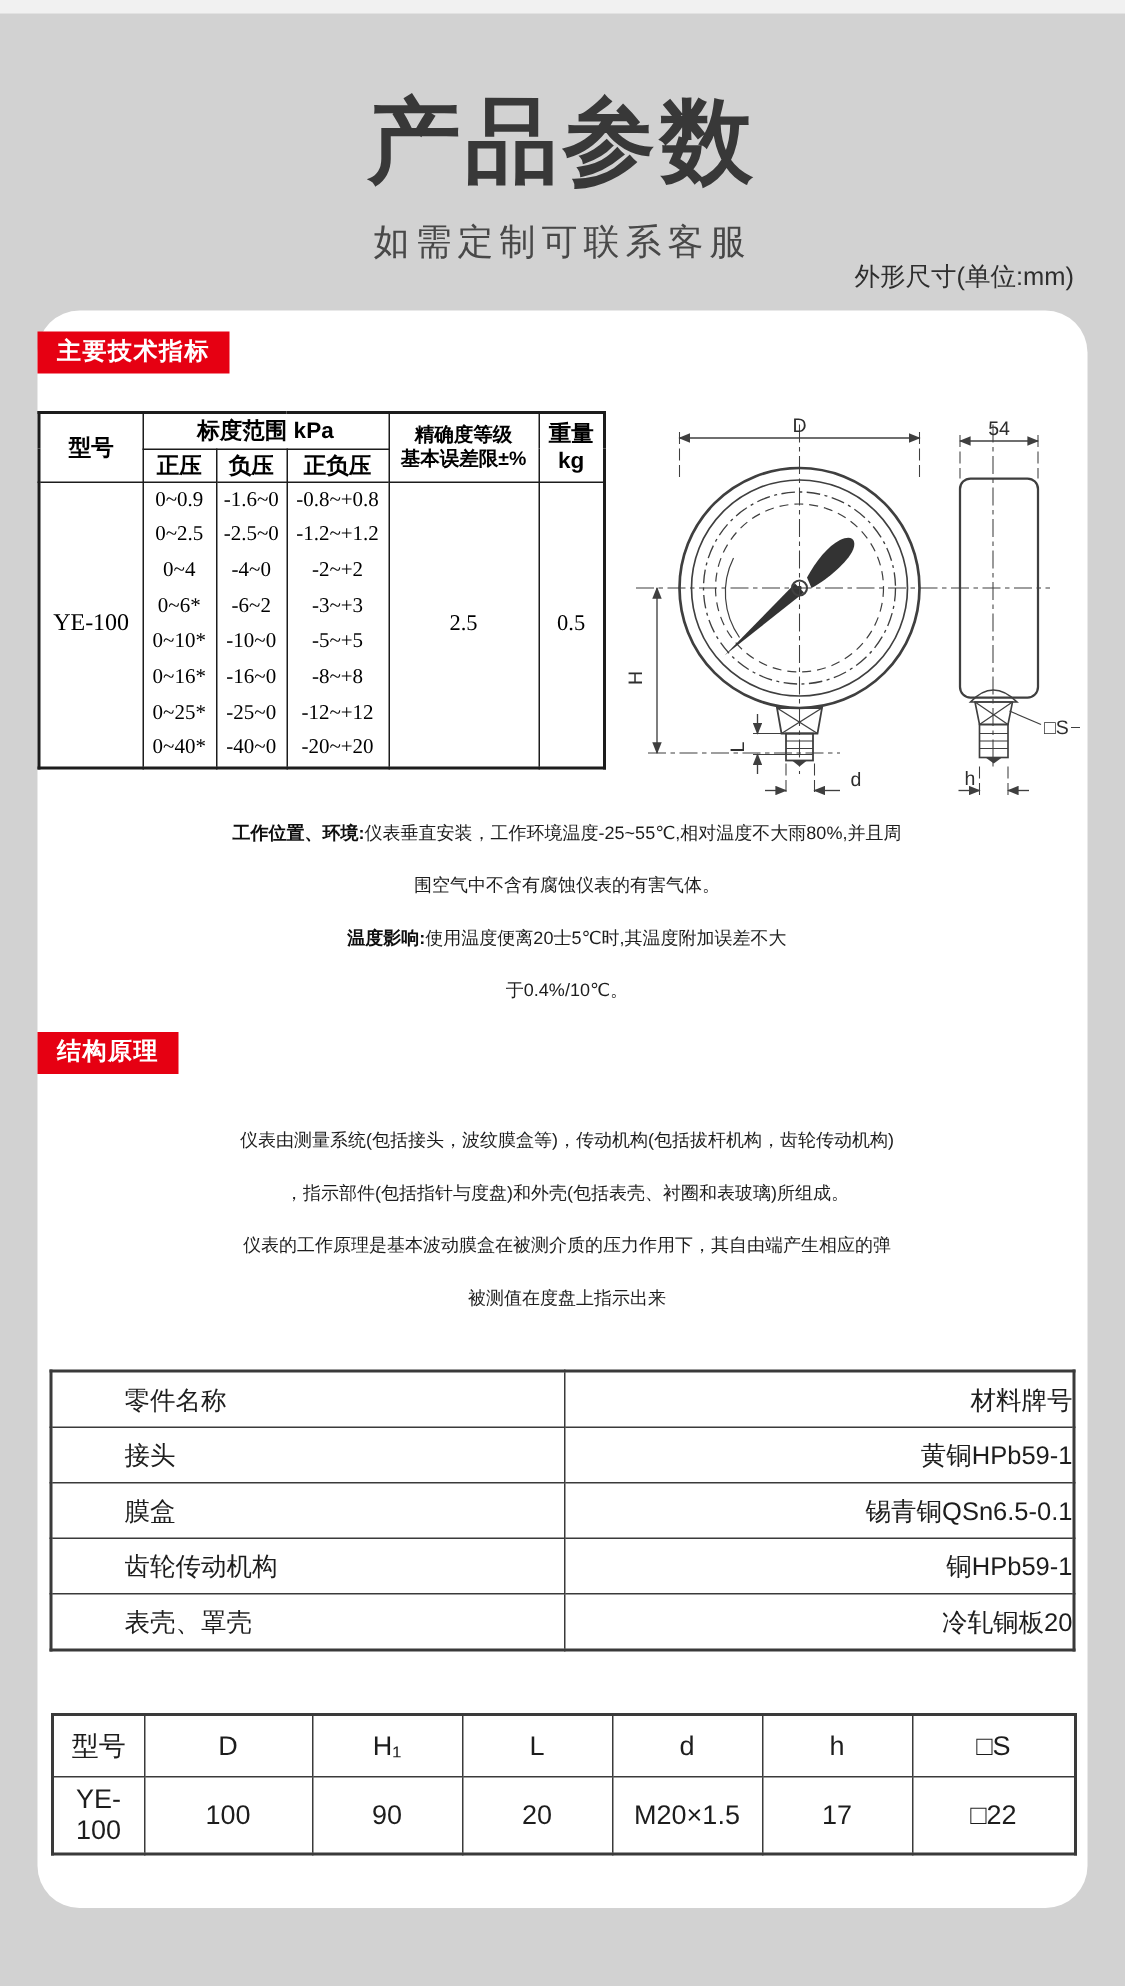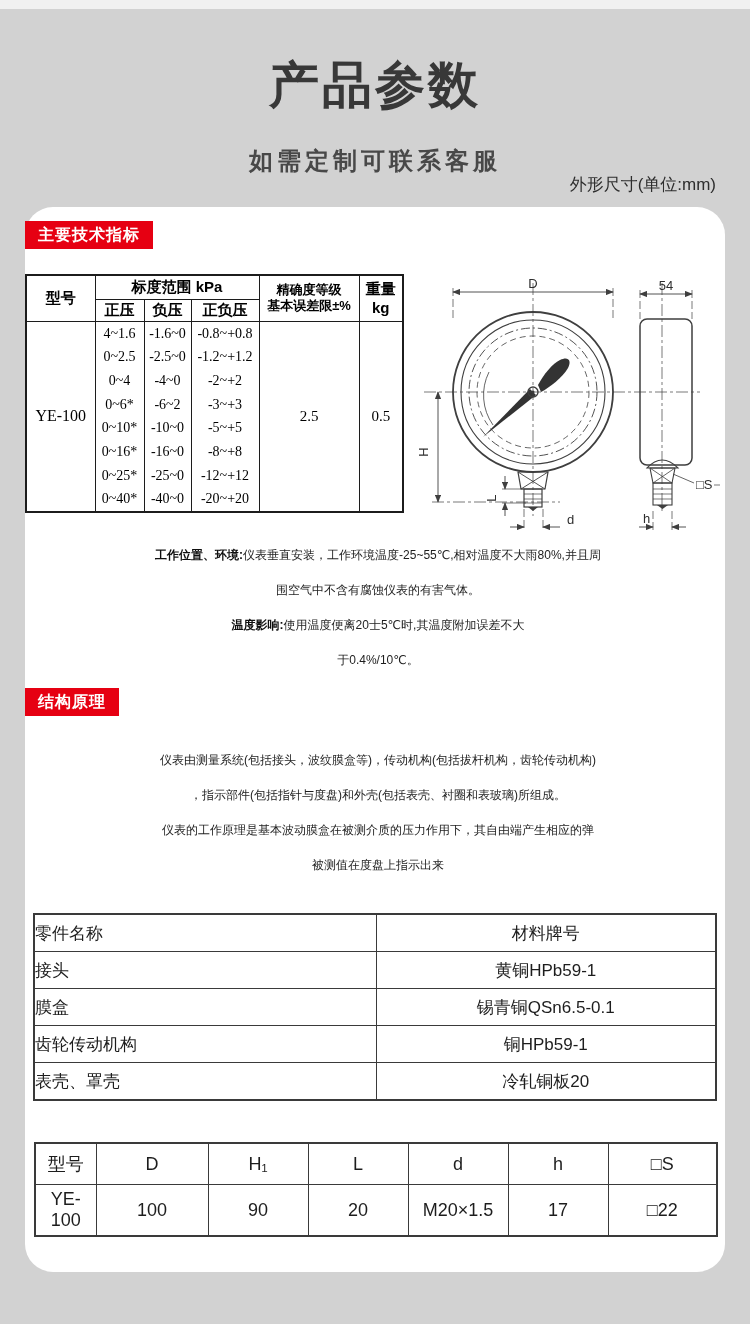--- a/index.html
+++ b/index.html
@@ -6,25 +6,25 @@
   body {
     width:750px; height:1324px; position:relative;
     background:#d2d2d2; overflow:hidden;
     font-family:"Liberation Sans","DejaVu Sans",sans-serif;
     color:#222;
   }
   .top-strip { position:absolute; top:0; left:0; width:750px; height:9px; background:#f1f1f1; }
 
   .page-title {
     position:absolute; top:52px; left:0; width:750px;
-    text-align:center; font-size:50px; font-weight:bold; color:#383838; letter-spacing:3px;
+    text-align:center; font-size:62px; font-weight:bold; color:#383838; letter-spacing:3px;
   }
   .page-subtitle {
     position:absolute; top:145px; left:0; width:750px;
-    text-align:center; font-size:24px; color:#484848; letter-spacing:4px;font-weight:bold;
+    text-align:center; font-size:24px; color:#484848; letter-spacing:4px;
   }
   .dim-note {
     position:absolute; top:173px; right:34px; font-size:17px; color:#2e2e2e;
   }
 
   .card {
     position:absolute; left:25px; top:207px; width:700px; height:1065px;
     background:#ffffff; border-radius:28px;
   }
 
@@ -71,22 +71,22 @@
   
   table.materials {
     position:absolute; left:8px; top:706px;
     border-collapse:collapse; table-layout:fixed;
     width:682px; border:2px solid #3a3a3a;
   }
   table.materials td {
     border:1.5px solid #3a3a3a; height:36px;
     font-size:17px; color:#1d1d1d; padding:0;
   }
-  table.materials td.c1 { text-align:left; }
-  table.materials td.c2 { text-align:center; }
+  table.materials td.c1 { text-align:left; padding-left:48px; }
+  table.materials td.c2 { text-align:right; }
 
   
   table.dims {
     position:absolute; left:9px; top:935px;
     border-collapse:collapse; table-layout:fixed;
     width:682px; border:2px solid #3a3a3a;
   }
   table.dims td {
     border:1.5px solid #3a3a3a; text-align:center;
     font-size:18px; color:#1d1d1d; padding:0;
@@ -130,21 +130,21 @@
       </td>
     </tr>
     <tr style="height:22px">
       <td class="hd">正压</td>
       <td class="hd">负压</td>
       <td class="hd">正负压</td>
     </tr>
     <tr style="height:190px">
       <td class="serif" style="font-size:16px">YE-100</td>
       <td class="vals">
-        <div>4~1.6</div>
+        <div>0~0.9</div>
             <div>0~2.5</div>
         <div>0~4</div>
             <div>0~6*</div>
         <div>0~10*</div>
             <div>0~16*</div>
         <div>0~25*</div>
             <div>0~40*</div>
       </td>
       <td class="vals">
         <div>-1.6~0</div>

